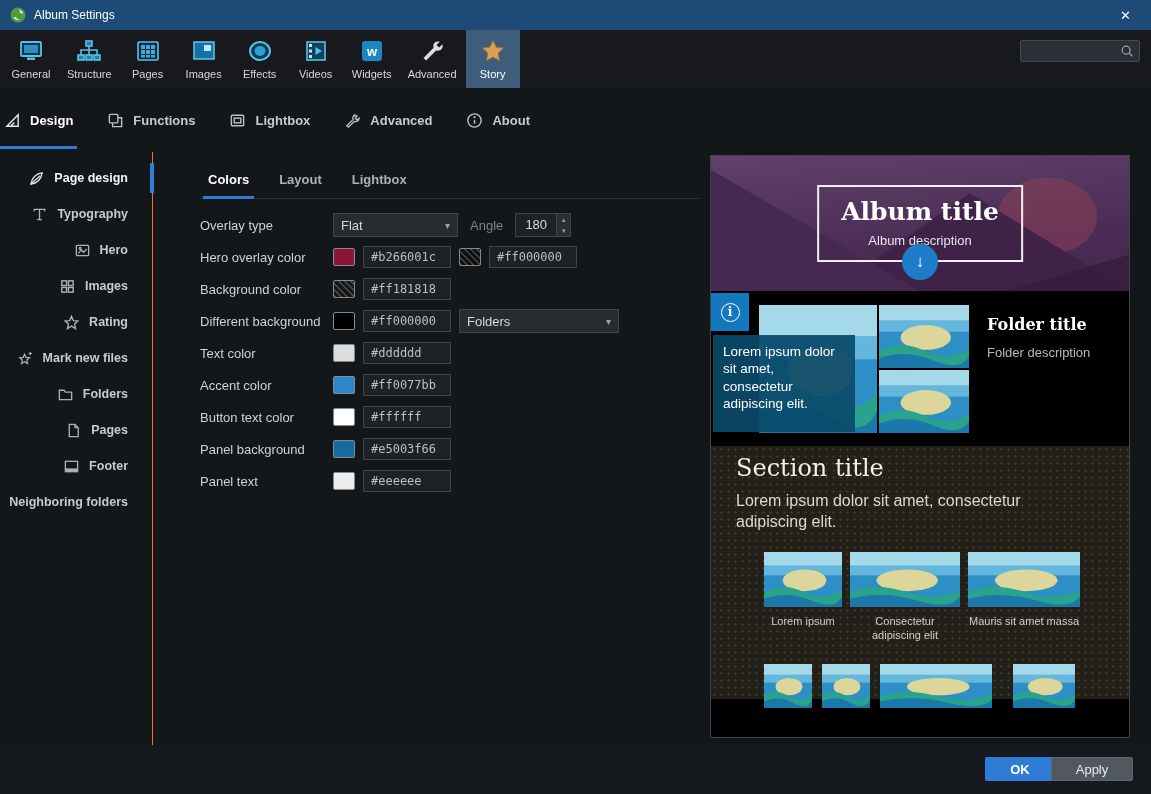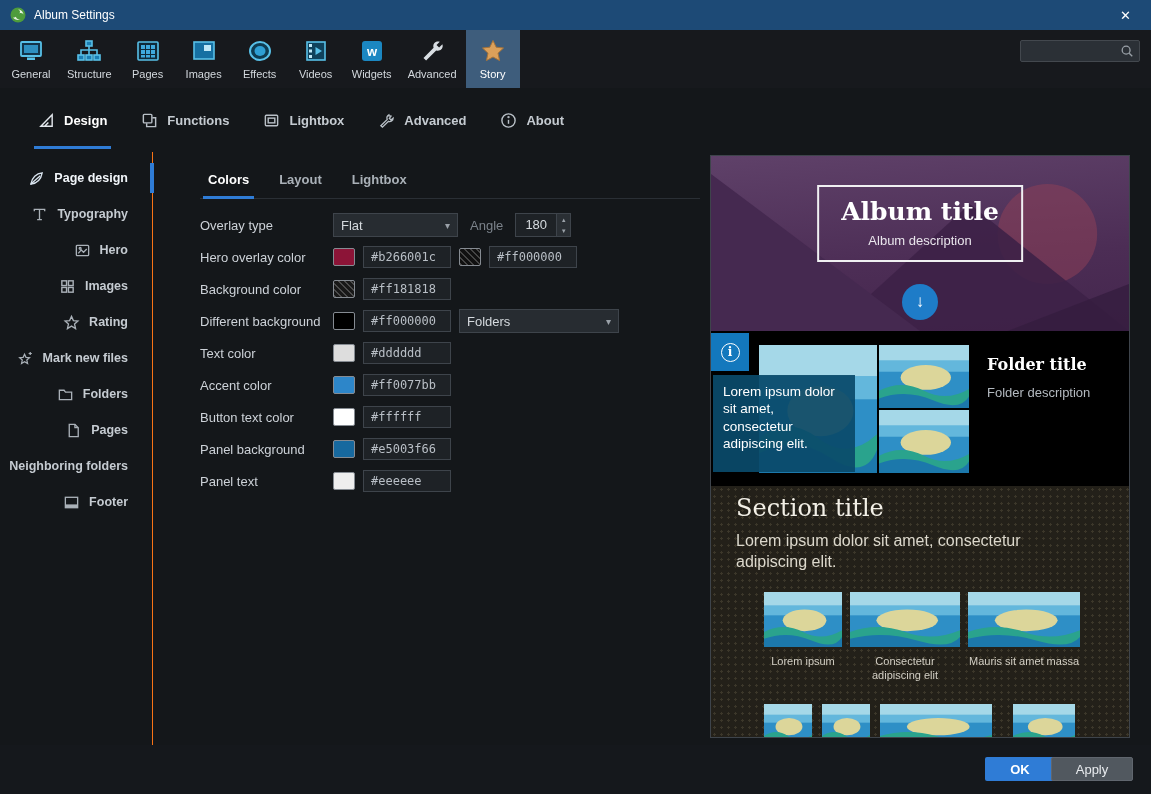--- a/index.html
+++ b/index.html
@@ -43,21 +43,21 @@
     background:#2b3036; border:1px solid #43484e; border-radius:2px;
     display:flex; align-items:center; padding:0 5px;
   }
   .search-input { flex:1; min-width:0; background:transparent; border:none; outline:none; color:#d5dade; font-size:12px; }
   .search-icon { width:14px; height:14px; }
   .search-icon svg { width:100%; height:100%; }
 
   
   .tabrow {
     position:absolute; top:88px; left:0; right:0; height:64px;
-    display:flex; align-items:stretch; gap:34px; padding-left:38px;
+    display:flex; align-items:stretch; gap:34px; padding-left:4px;
   }
   .tab { position:relative; display:flex; align-items:center; gap:9px; cursor:default; color:#b9c0c7; }
   .tab-icon { width:17px; height:17px; }
   .tab-icon svg { width:100%; height:100%; }
   .tab-label { font-size:13px; font-weight:bold; color:#c5cbd1; }
   .tab.sel .tab-label { color:#ffffff; }
   .tab.sel { color:#e3e8ed; }
   .tab.sel::after { content:""; position:absolute; left:-4px; right:-4px; bottom:3px; height:3px; background:#2f7cd6; }
 
   
@@ -105,21 +105,21 @@
     font-family:"DejaVu Sans Mono", monospace; font-size:12px; color:#b9bfc6;
     display:flex; align-items:center; padding:0 7px; white-space:nowrap; overflow:hidden;
   }
 
   
   .preview {
     position:absolute; left:710px; top:155px; width:420px; height:583px;
     border:1px solid #3e444b; overflow:hidden; background:#000;
   }
   .hero {
-    position:relative; height:175px;
+    position:relative; height:135px;
     background:linear-gradient(175deg, #5f4169 0%, #4c2d55 60%, #44264d 100%);
   }
   .hero-bg { position:absolute; inset:0; width:100%; height:100%; }
   .hero-box {
     position:absolute; top:29px; left:50%; transform:translateX(-50%);
     border:2px solid #f0f0f2; padding:10px 22px 12px; text-align:center;
   }
   .hero-title { font-family:"DejaVu Serif", serif; font-weight:bold; font-size:25px; color:#ffffff; white-space:nowrap; }
   .hero-desc { font-size:13px; color:#e9e5ec; margin-top:7px; }
   .hero-arrow {
@@ -428,33 +428,33 @@
         <svg viewBox="0 0 18 18" fill="none" stroke="currentColor" stroke-width="1.4">
           <path d="M4.5 2.5h6L14 6v9.5H4.5z"></path>
           <path d="M10.5 2.5V6H14"></path>
         </svg>
       </span>
     <span class="side-label">Pages</span>
   </div>
     <div class="side-item">
     <span class="side-icon">
         <svg viewBox="0 0 18 18" fill="none" stroke="currentColor" stroke-width="1.4">
-          <path d="M5 3H3v12h2M13 3h2v12h-2M6 9h6M7.5 7.5L6 9l1.5 1.5M10.5 7.5L12 9l-1.5 1.5"></path>
-        </svg>
-      </span>
-    <span class="side-label">Neighboring folders</span>
-  </div>
-    <div class="side-item">
-    <span class="side-icon">
-        <svg viewBox="0 0 18 18" fill="none" stroke="currentColor" stroke-width="1.4">
           <rect x="2.5" y="3.5" width="13" height="11"></rect>
           <rect x="2.5" y="11" width="13" height="3.5" fill="currentColor" stroke="none"></rect>
         </svg>
       </span>
     <span class="side-label">Footer</span>
+  </div>
+    <div class="side-item">
+    <span class="side-icon">
+        <svg viewBox="0 0 18 18" fill="none" stroke="currentColor" stroke-width="1.4">
+          <path d="M5 3H3v12h2M13 3h2v12h-2M6 9h6M7.5 7.5L6 9l1.5 1.5M10.5 7.5L12 9l-1.5 1.5"></path>
+        </svg>
+      </span>
+    <span class="side-label">Neighboring folders</span>
   </div>
   </div>
 
 <div class="form-area">
   <div class="form-tabs">
       <div class="form-tab sel">
     <span class="ft-label">Colors</span>
   </div>
       <div class="form-tab">
     <span class="ft-label">Layout</span>

